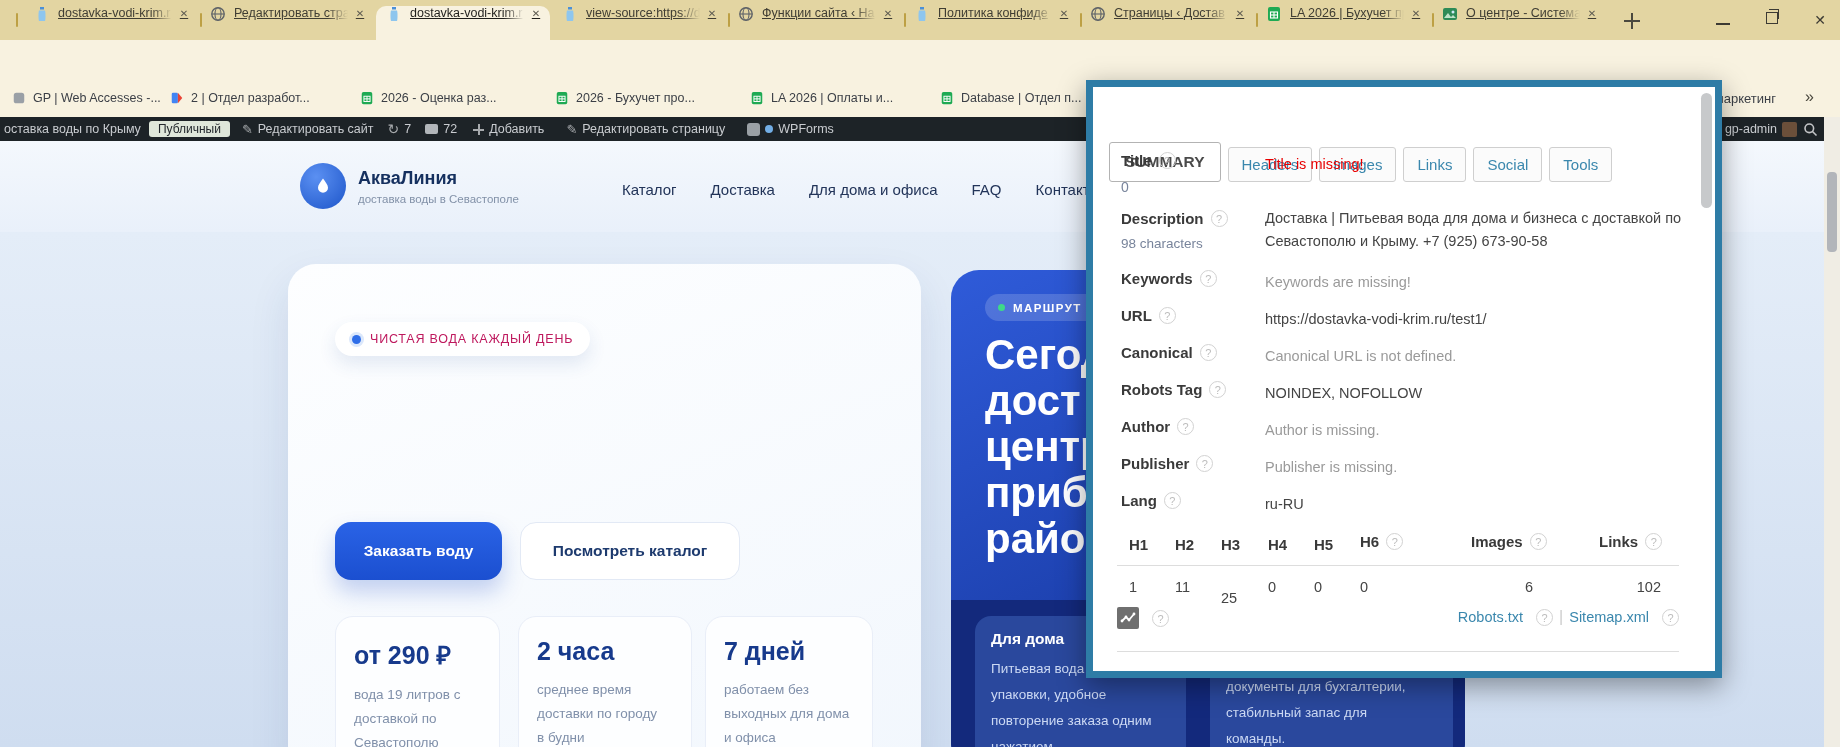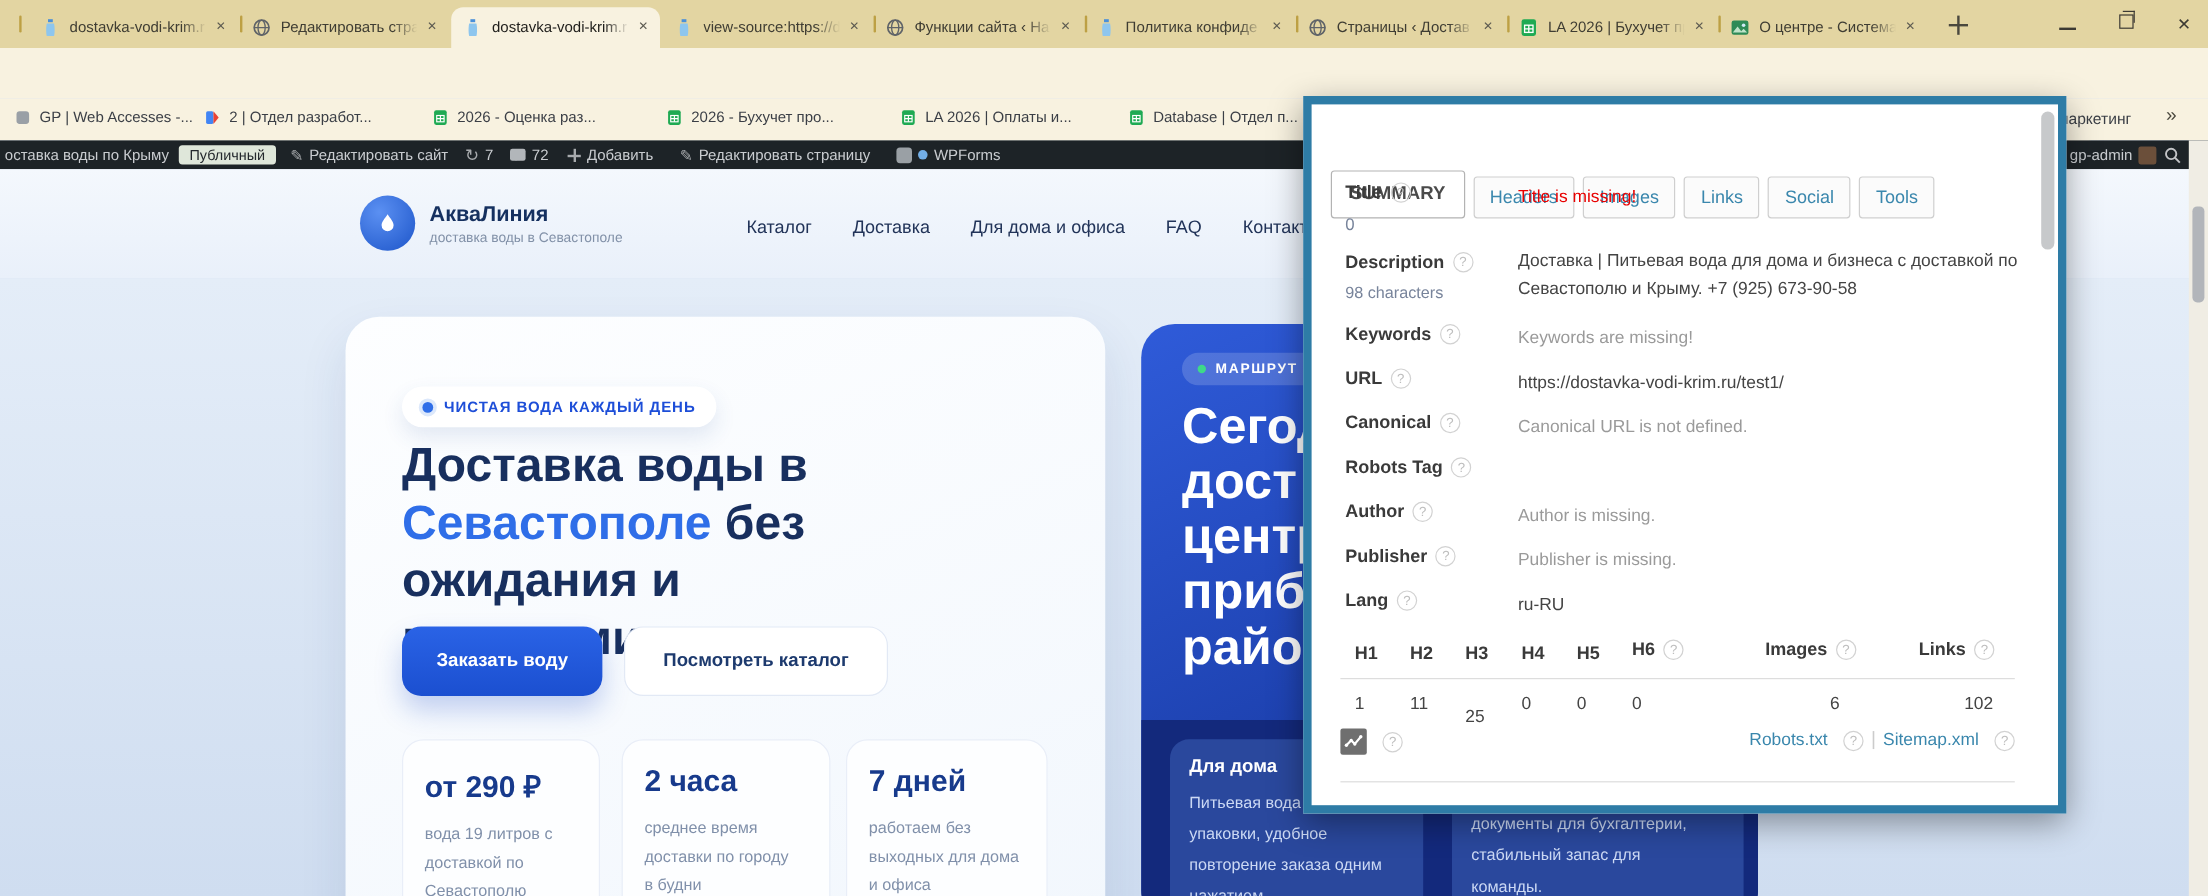--- a/index.html
+++ b/index.html
@@ -2,22 +2,22 @@
 <html><head>
 <meta charset="utf-8">
 <style>
   html,body{margin:0;padding:0;background:#555;}
   .screen{position:relative;width:1840px;height:747px;overflow:hidden;
     font-family:"Liberation Sans",sans-serif;background:#d8e3f3;}
   .abs{position:absolute;}
 
   
   .tabbar{position:absolute;left:0;top:0;width:1840px;height:40px;background:#e3d5a2;}
-  .tab{position:absolute;top:6px;height:34px;width:174px;display:flex;align-items:center;
-    padding:0 6px 0 10px;box-sizing:border-box;color:#3f3d33;font-size:12.5px;}
+  .tab{position:absolute;top:6px;height:34px;width:174px;display:flex;
+    padding:0 6px 0 10px;box-sizing:border-box;color:#3f3d33;font-size:12.5px;text-decoration:underline;}
   .tab.active{background:#f8f2e0;border-radius:10px 10px 0 0;color:#1f1e1b;}
   .tab-title{flex:1;white-space:nowrap;overflow:hidden;margin:0 4px 0 8px;
     -webkit-mask-image:linear-gradient(90deg,#000 82%,transparent);
     mask-image:linear-gradient(90deg,#000 82%,transparent);}
   .tabsep{position:absolute;top:13px;width:2px;height:14px;background:#bda044;border-radius:1px;}
   .fav{width:16px;height:16px;flex:none;display:inline-block;}
   .g-close{width:16px;height:16px;flex:none;text-align:center;line-height:16px;font-size:10px;color:#5c5a50;}
   .g-close::before{content:"✕";}
   .newtab{position:absolute;left:1620px;top:9px;width:24px;height:24px;}
   .newtab::before{content:"";position:absolute;left:4px;top:11px;width:16px;height:2px;background:#4a483e;}
@@ -74,21 +74,21 @@
   .logo-sub{position:absolute;left:358px;top:193px;font-size:11.5px;color:#8291a8;}
   .nav{position:absolute;left:622px;top:181px;display:flex;gap:34px;font-size:15px;color:#223459;}
   .main-bg{position:absolute;left:0;top:232px;width:1840px;height:515px;
     background:linear-gradient(180deg,#e4edf8,#cfddf0);}
 
   .hero{position:absolute;left:288px;top:264px;width:633px;height:510px;border-radius:28px;
     background:linear-gradient(160deg,#fdfeff,#f2f7fd);box-shadow:0 18px 40px rgba(30,60,120,.10);}
   .badge{position:absolute;left:47px;top:58px;height:34px;border-radius:17px;background:#fff;
     box-shadow:0 8px 18px rgba(40,80,160,.12);display:flex;align-items:center;gap:9px;padding:0 17px;}
   .badge-dot{width:9px;height:9px;border-radius:50%;background:#2f6ee8;box-shadow:0 0 0 3px #dce8fb;}
-  .badge-text{font-size:12.5px;font-weight:bold;color:#1d4ed8;letter-spacing:.8px;}
+  .badge-text{font-size:12.5px;font-weight:normal;color:#be185d;letter-spacing:.8px;}
   .h1{position:absolute;left:47px;top:100px;font-size:40px;line-height:48px;font-weight:800;color:#182f5e;}
   .h1 .accent{color:#2f6ee8;}
   .btn-pri{position:absolute;left:47px;top:258px;width:167px;height:58px;border-radius:16px;
     background:linear-gradient(180deg,#2a63e6,#1b4fd0);color:#fff;font-size:15.5px;font-weight:bold;
     display:flex;align-items:center;justify-content:center;box-shadow:0 12px 22px rgba(30,80,200,.25);}
   .btn-sec{position:absolute;left:232px;top:258px;width:220px;height:58px;border-radius:16px;background:#fff;
     border:1.5px solid #e2e9f5;color:#1d3a6e;font-size:15.5px;font-weight:bold;display:flex;align-items:center;justify-content:center;box-sizing:border-box;}
   .stat{position:absolute;top:352px;height:175px;border-radius:18px;background:#fdfeff;border:1.5px solid #e9eef8;
     box-sizing:border-box;padding:20px 18px;}
   .stat-v{font-size:25px;font-weight:800;color:#173a8c;}
@@ -380,26 +380,20 @@
     <span>Контакты</span>
   </div>
 
   <div class="main-bg"></div>
 
   <div class="hero">
     <div class="badge">
       <span class="badge-dot"></span>
       <span class="badge-text">ЧИСТАЯ ВОДА КАЖДЫЙ ДЕНЬ</span>
     </div>
-    <div class="h1">
-      <div><span>Доставка воды в</span></div>
-      <div><span class="accent">Севастополе</span><span> без</span></div>
-      <div><span>ожидания и</span></div>
-      <div><span>компромиссов</span></div>
-    </div>
     <div class="btn-pri">Заказать воду</div>
     <div class="btn-sec">Посмотреть каталог</div>
     <div class="stat" style="left:47px;width:165px">
       <div class="stat-v">от 290 ₽</div>
       <div class="stat-l">
         <div>вода 19 литров с</div>
           <div>доставкой по</div>
           <div>Севастополю</div>
       </div>
     </div>
@@ -492,20 +486,21 @@
     <div class="plabel" style="top:257px">
         <span>Canonical</span>
         <span class="q">?</span>
       </div>
     <div class="pvalue pgrey" style="top:258px">Canonical URL is not defined.</div>
 
     <div class="plabel" style="top:294px">
         <span>Robots Tag</span>
         <span class="q">?</span>
       </div>
+    <div class="pvalue" style="top:295px">NOINDEX, NOFOLLOW</div>
 
     <div class="plabel" style="top:331px">
         <span>Author</span>
         <span class="q">?</span>
       </div>
     <div class="pvalue pgrey" style="top:332px">Author is missing.</div>
 
     <div class="plabel" style="top:368px">
         <span>Publisher</span>
         <span class="q">?</span>

